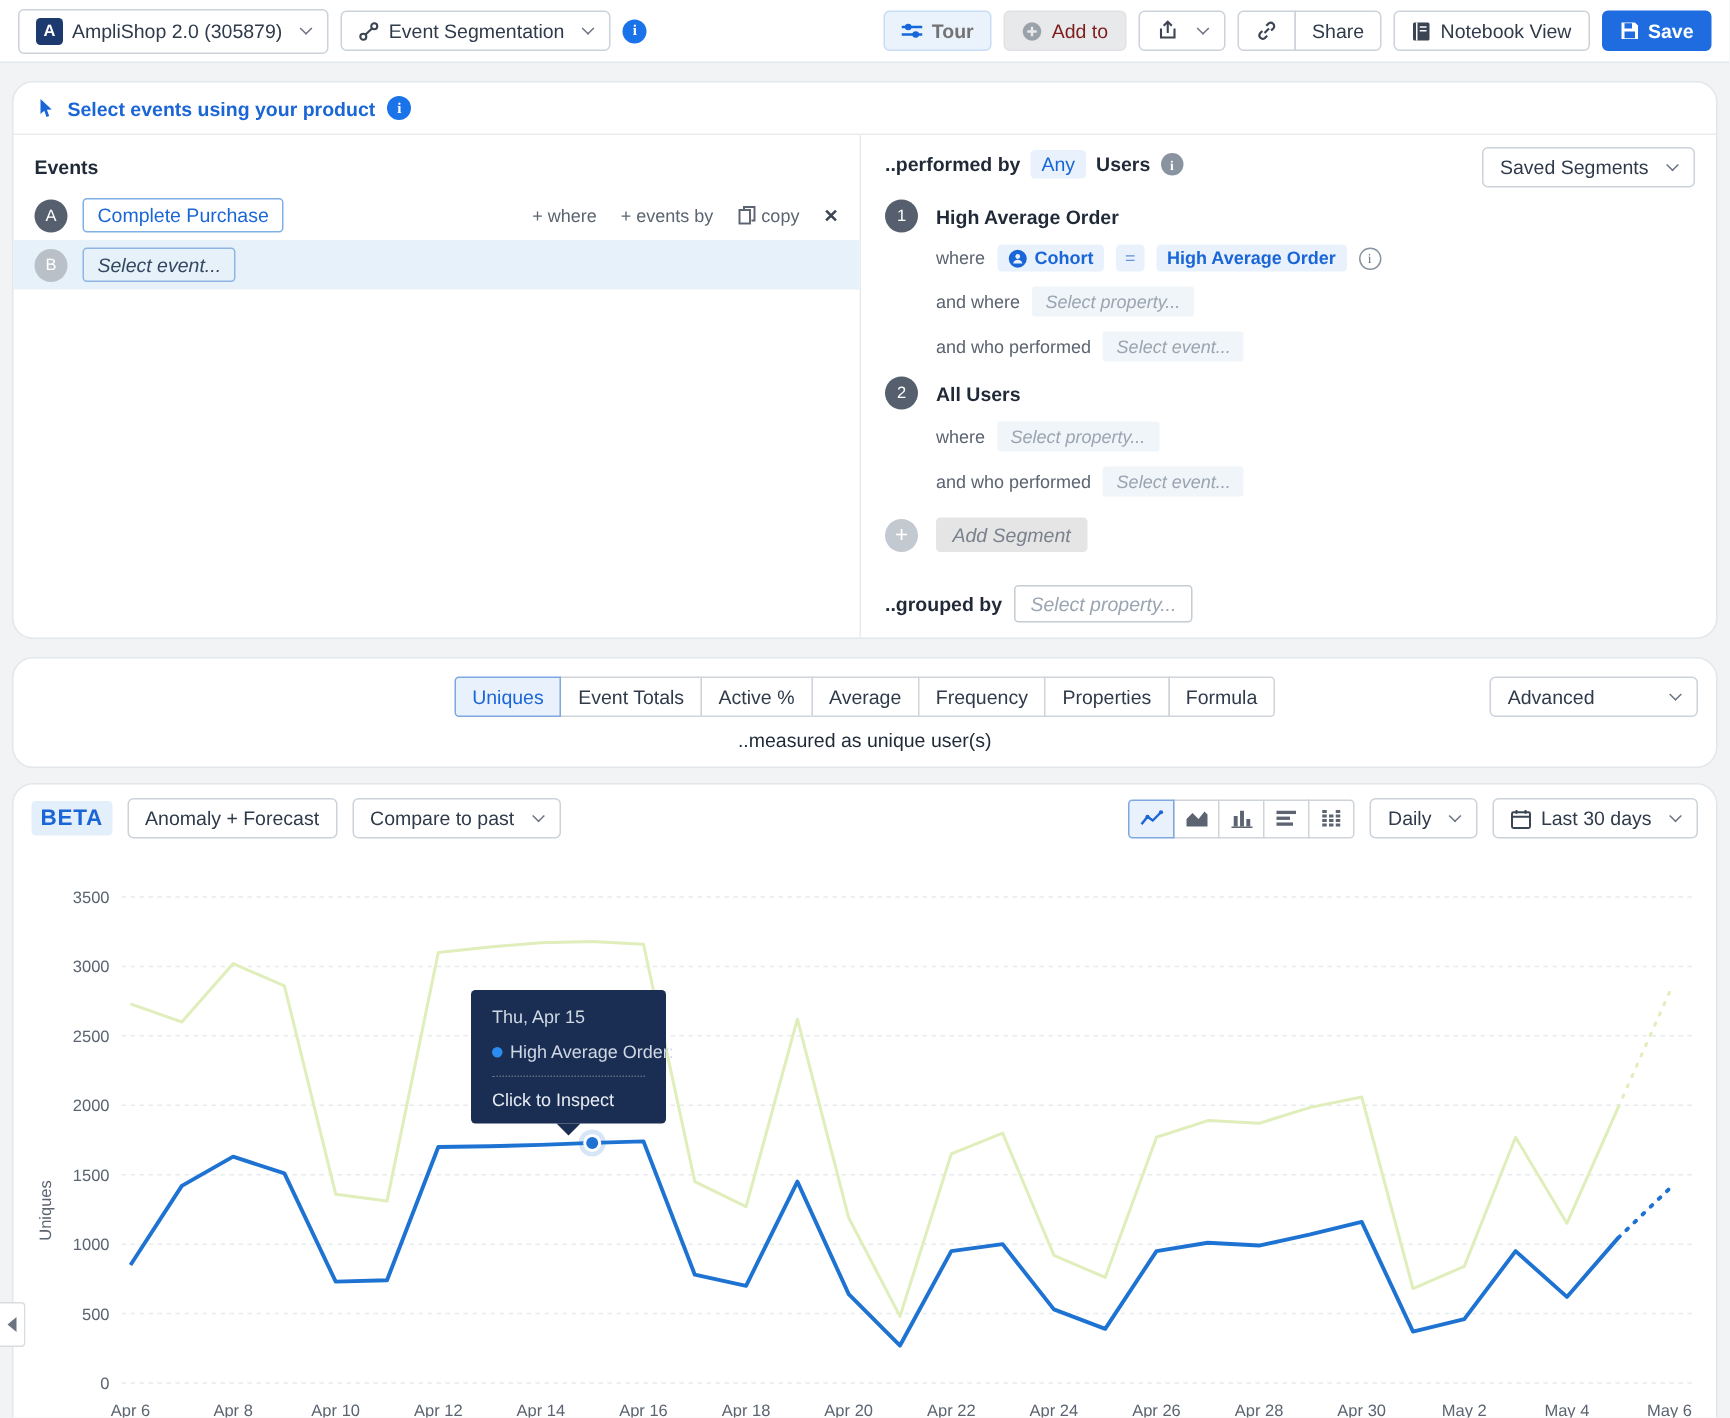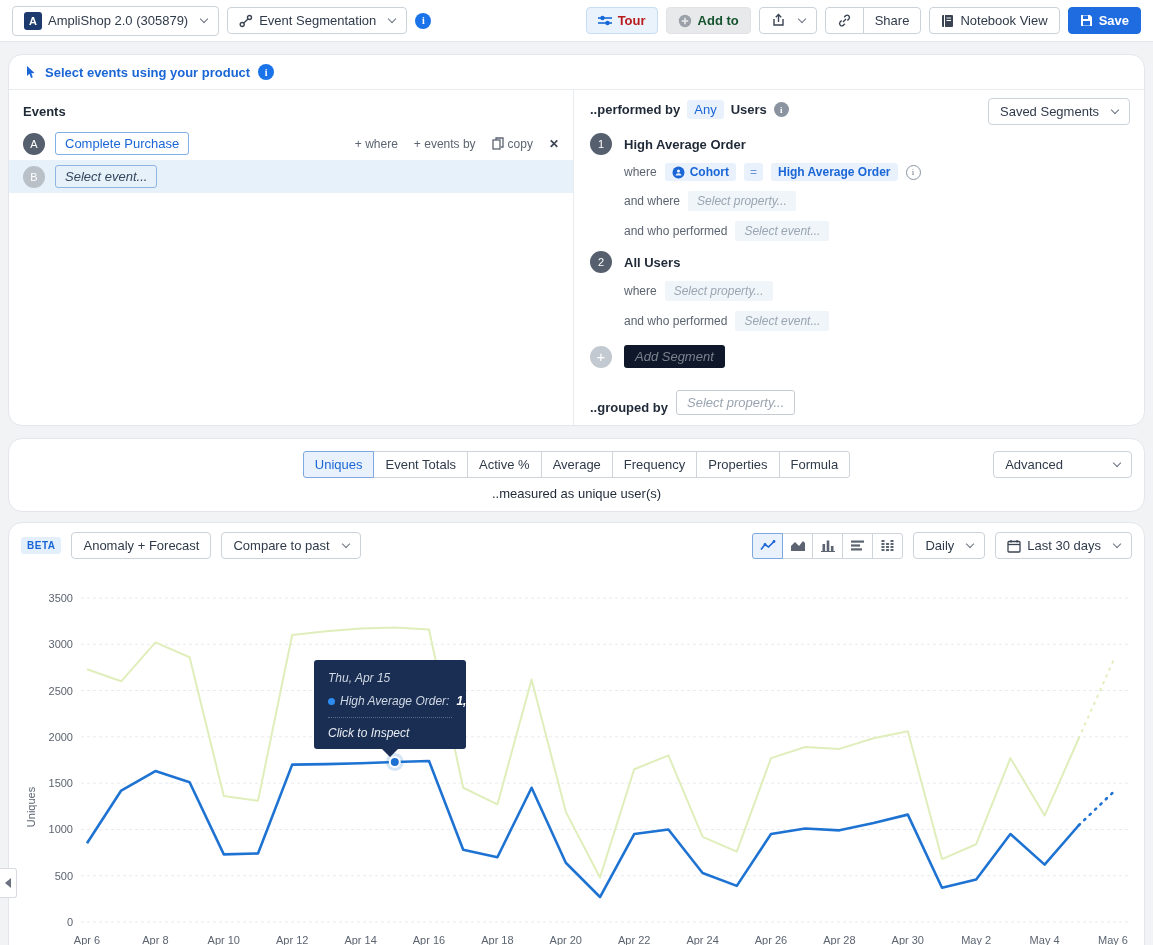--- a/index.html
+++ b/index.html
@@ -19,22 +19,22 @@
   .icon-svg { display:inline-block; vertical-align:middle; }
 
   
   .topbar { background:#fff; border-bottom:1px solid #e3e6ea; height:42px; display:flex;
             align-items:center; justify-content:space-between; padding:0 12px; }
   .topbar-left, .topbar-right { display:flex; align-items:center; gap:8px; }
   .proj-badge { width:18px; height:18px; background:#1d3a6e; color:#fff; border-radius:3px;
                 display:inline-flex; align-items:center; justify-content:center; font-size:11px; font-weight:bold; }
   .info-blue { width:16px; height:16px; border-radius:50%; background:#1a73e8; color:#fff;
                display:inline-flex; align-items:center; justify-content:center; font-size:10px; font-weight:bold; font-family:"Liberation Serif",serif; }
-  .btn-tour { background:#eaf2fc; border-color:#c7dcf5; color:#b91c1c; font-weight:bold; }
-  .btn-addto { background:#e8e9eb; border-color:#e0e2e5; color:#14532d; font-weight:bold; }
+  .btn-tour { background:#eaf2fc; border-color:#c7dcf5; color:#737373; font-weight:bold; }
+  .btn-addto { background:#e8e9eb; border-color:#e0e2e5; color:#7f1d1d; font-weight:normal; }
   .btn-save { background:#1e6ce0; border-color:#1e6ce0; color:#fff; font-weight:bold; }
   .btn-group { display:inline-flex; }
   .btn-group .btn { border-radius:0; margin-left:-1px; }
   .btn-group .btn:first-child { border-radius:4px 0 0 4px; margin-left:0; }
   .btn-group .btn:last-child { border-radius:0 4px 4px 0; }
 
   
   .page { padding:12px 8px 0 8px; }
   .card { background:#fff; border:1px solid #e3e6ea; border-radius:14px; }
   .select-strip { padding:9px 14px; border-bottom:1px solid #e9ecef; display:flex; align-items:center; gap:8px; }
@@ -67,56 +67,56 @@
   .seg-row { display:flex; align-items:center; gap:8px; margin:0 0 10px 34px; color:#5b6470; font-size:12px; }
   .chip-lite { background:#e8f1fc; color:#1a66d6; padding:2px 7px; border-radius:3px; font-size:12px; cursor:pointer;
                display:inline-flex; align-items:center; gap:5px; font-weight:bold; }
   .chip-eq { background:#e8f1fc; color:#6a93d8; padding:2px 6px; border-radius:3px; font-size:12px; }
   .chip-ph { background:#f0f5fa; color:#9aa5b1; font-style:italic; padding:3px 9px; border-radius:2px; cursor:pointer; }
   .i-outline { width:15px; height:15px; border-radius:50%; border:1px solid #8a94a0; color:#6b7480;
                display:inline-flex; align-items:center; justify-content:center; font-size:9px; font-family:"Liberation Serif",serif; }
   .add-seg { display:flex; align-items:center; gap:12px; margin:14px 0 0 0; }
   .plus-circle { width:22px; height:22px; border-radius:50%; background:#c3c9d0; color:#fff;
                  display:inline-flex; align-items:center; justify-content:center; font-size:15px; }
-  .add-seg-label { background:#0f172a; color:#7a828c; font-style:italic; padding:4px 11px; border-radius:3px; cursor:pointer; }
-  .grouped-row { display:flex; align-items:flex-end; gap:8px; margin-top:22px; }
+  .add-seg-label { background:#e5e5e5; color:#7a828c; font-style:italic; padding:4px 11px; border-radius:3px; cursor:pointer; }
+  .grouped-row { display:flex; align-items:center; gap:8px; margin-top:22px; }
   .grouped-row b { color:#1f2937; }
   .grouped-input { border:1px solid #c6ccd2; border-radius:3px; background:#fff; padding:4px 10px;
                    color:#9aa5b1; font-style:italic; min-width:110px; cursor:text; }
 
   
   .measure-card { margin-top:12px; padding:12px 12px 10px; position:relative; text-align:center; }
   .tabs { display:inline-flex; }
   .tab { border:1px solid #cfd4da; background:#fff; padding:5px 11px; margin-left:-1px; color:#2f3a4a; cursor:pointer; }
   .tab:first-child { margin-left:0; border-radius:3px 0 0 3px; }
   .tab:last-child { border-radius:0 3px 3px 0; }
   .tab.active { background:#e9f2fc; color:#1a66d6; border-color:#7fa8e0; position:relative; z-index:1; }
   .measure-caption { font-weight:normal; color:#1f2937; margin-top:8px; }
   .advanced-btn { position:absolute; right:12px; top:12px;gap:44px; }
 
   
   .chart-card { margin-top:10px; height:476px; position:relative; }
   .chart-header { display:flex; align-items:center; justify-content:space-between; padding:9px 12px 4px; }
   .ch-left, .ch-right { display:flex; align-items:center; gap:10px; }
-  .beta-chip { background:#e4effc; color:#1a66d6; font-size:10px; font-weight:bold; letter-spacing:0.5px;
+  .beta-chip { background:#e4effc; color:#1a66d6; font-size:15px; font-weight:bold; letter-spacing:0.5px;
                padding:3px 6px; border-radius:3px; }
   .icon-seg { display:inline-flex; }
   .icon-seg .iseg { width:31px; height:26px; border:1px solid #cfd4da; background:#fff; margin-left:-1px;
                     display:inline-flex; align-items:center; justify-content:center; cursor:pointer; }
   .icon-seg .iseg:first-child { border-radius:3px 0 0 3px; margin-left:0; }
   .icon-seg .iseg:last-child { border-radius:0 3px 3px 0; }
   .icon-seg .iseg.active { background:#e9f2fc; border-color:#7fa8e0; z-index:1; }
   .chart-area { position:relative; }
   .y-axis-label { position:absolute; left:2px; top:238px; transform:rotate(-90deg); transform-origin:center;
                   font-size:11px; color:#5b6470; }
   .tick { font-size:11px; fill:#5b6470; }
 
   
-  .tooltip { position:absolute; left:305px; top:97px; width:152px; background:#1a2d52; color:#cfd8e3;
-             border-radius:3px; padding:11px 14px 9px; font-size:12px; z-index:5;font-style:italic; }
+  .tooltip { position:absolute; left:305px; top:97px; width:130px; background:#1a2d52; color:#cfd8e3;
+             border-radius:3px; padding:11px 14px 9px; font-size:12px; z-index:5; }
   .tooltip:after { content:""; position:absolute; left:50%; bottom:-8px; margin-left:-8px;
                    border-left:8px solid transparent; border-right:8px solid transparent; border-top:8px solid #1a2d52; }
   .tt-date { margin-bottom:9px; }
   .tt-series { display:flex; align-items:center; gap:5px; white-space:nowrap; }
   .tt-dot { width:7px; height:7px; border-radius:50%; background:#2d8cf0; flex:0 0 auto; }
   .tt-value { color:#fff; font-weight:bold; margin-left:2px; }
   .tt-divider { border-top:1px dotted rgba(255,255,255,0.3); margin:9px 0 8px; }
   .tt-action { color:#e8edf4; }
 
   

